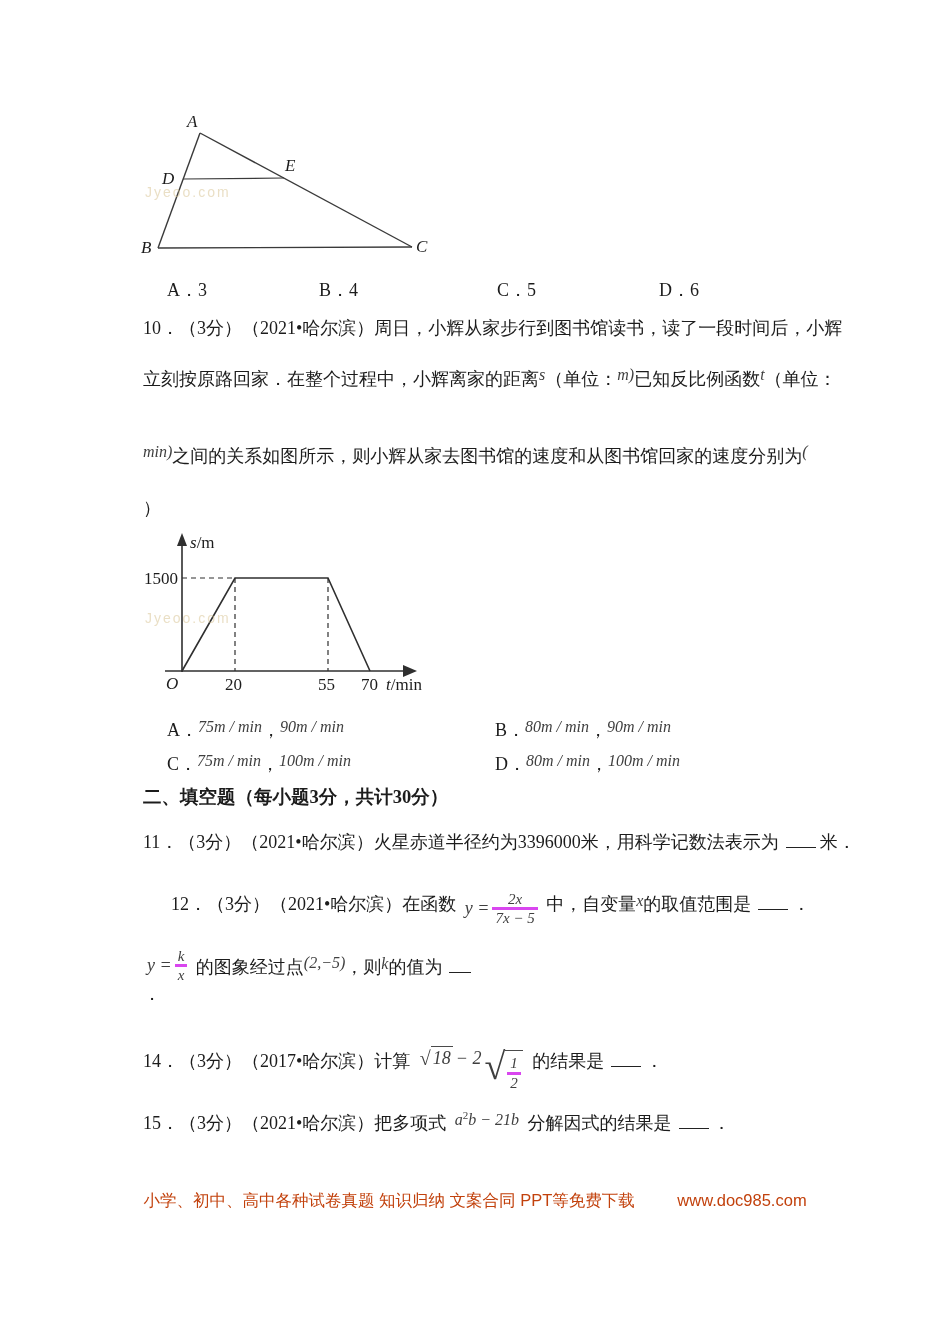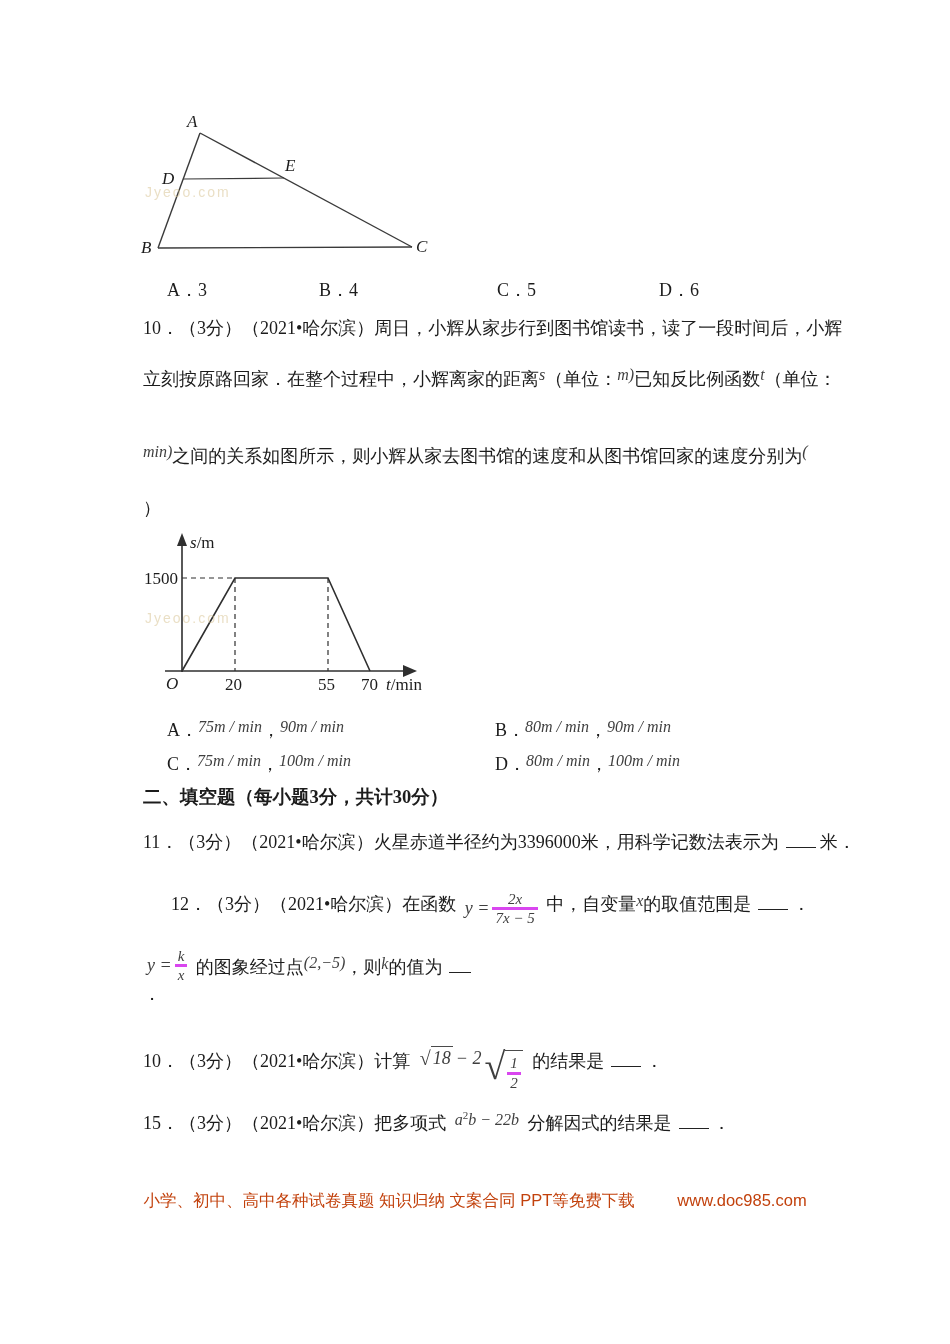--- a/index.html
+++ b/index.html
@@ -118,40 +118,40 @@
       <span class="frac">
         <span class="fnum">k</span>
         <span class="fden">x</span>
       </span>
     </span>
   <span>的图象经过点</span><span class="fml raise">(2,−5)</span><span>，则</span><span class="fml raise2">k</span><span>的值为</span><span class="blank w22"></span>
 </div>
 <div class="abs line" style="left:143px;top:983px;">．</div>
 
 <div class="abs line" style="left:143px;top:1048px;">
-  <span>10．（3分）（2021•哈尔滨）计算</span>
+  <span>14．（3分）（2017•哈尔滨）计算</span>
   <span class="fml" style="display:inline-flex;align-items:center;vertical-align:-10px;margin:0 5px;">
     <span class="sqrtwrap" style="position:relative;top:-12px;">
         <span class="radsign" style="font-size:20px;">√</span>
         <span class="ovl">18</span>
       </span>
     <span style="position:relative;top:-12px;margin:0 3px;">− 2</span>
     <span class="sqrtwrap">
         <span class="radsign" style="font-size:38px;line-height:0.85;">√</span>
         <span class="ovl"><span class="frac">
             <span class="fnum">1</span>
             <span class="fden">2</span>
           </span></span>
       </span>
   </span>
   <span>的结果是</span><span class="blank w30"></span><span>．</span>
 </div>
 
 <div class="abs line" style="left:143px;top:1110px;">
   <span>15．（3分）（2021•哈尔滨）把多项式</span>
-  <span class="fml raise2" style="margin:0 4px;"><span>a</span><sup style="font-size:11px;font-style:normal;">2</sup><span>b − 22b</span></span>
+  <span class="fml raise2" style="margin:0 4px;"><span>a</span><sup style="font-size:11px;font-style:normal;">2</sup><span>b − 21b</span></span>
   <span>分解因式的结果是</span><span class="blank w30"></span><span>．</span>
 </div>
 
 <div class="abs footer">
   <span>小学、初中、高中各种试卷真题 知识归纳 文案合同 PPT等免费下载</span>
   <span style="margin-left:38px;">www.doc985.com</span>
 </div>
 
 </body></html>

